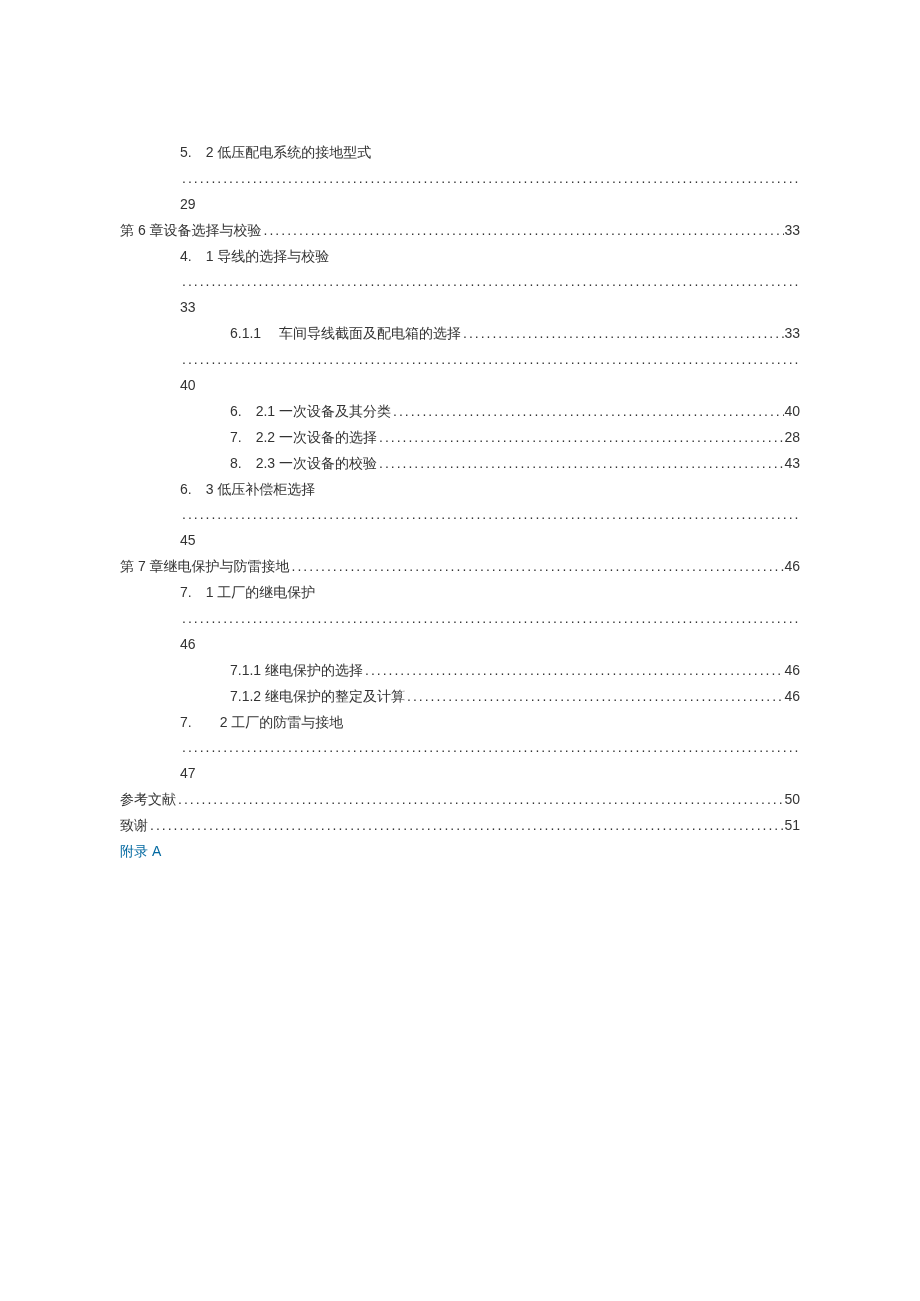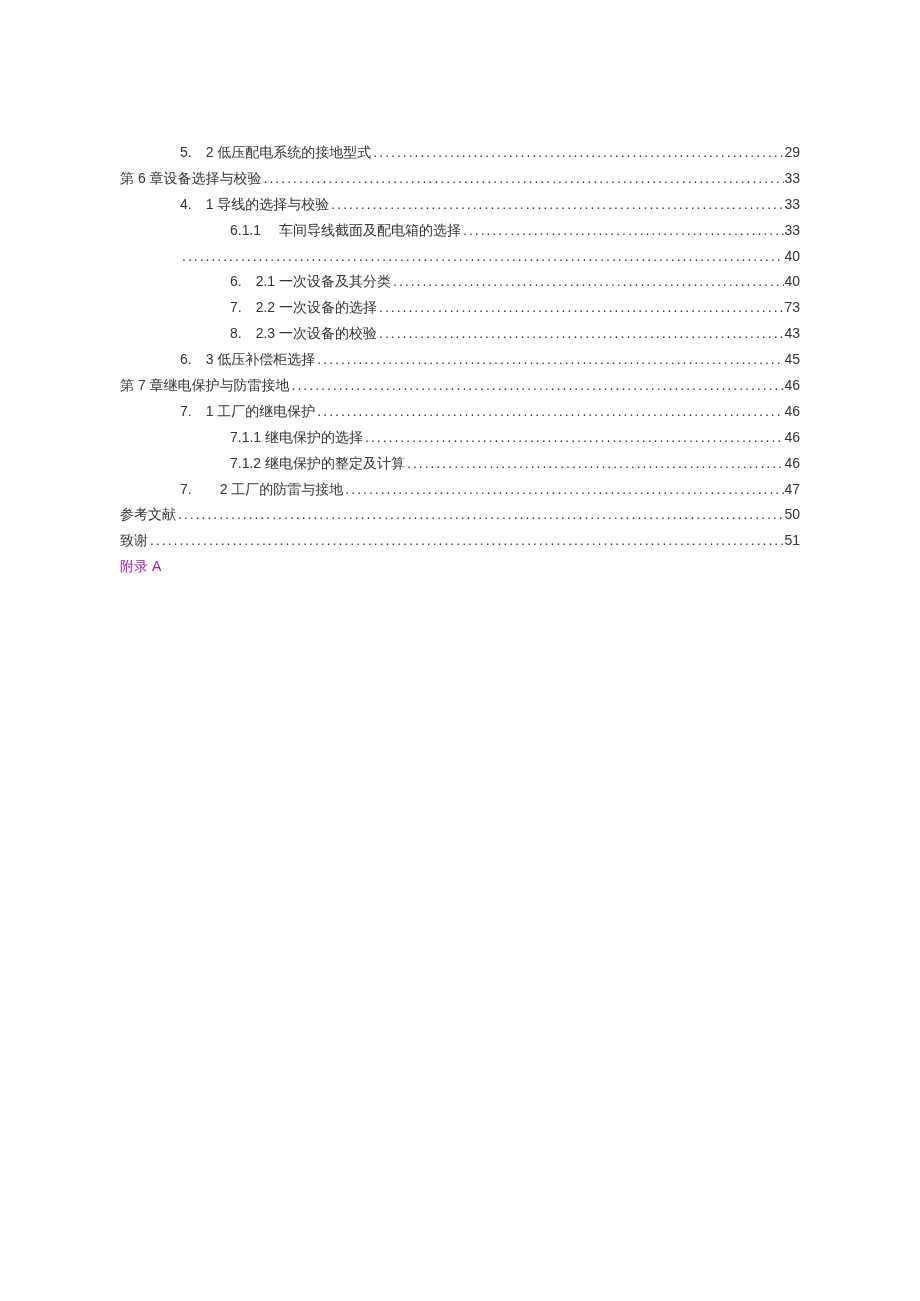--- a/index.html
+++ b/index.html
@@ -29,23 +29,23 @@
     letter-spacing:2px;
     color:#333;
     padding:0 2px;
   }
   .leader::after{
     content:"..............................................................................................................................................................................................";
   }
   .pnum{
     flex:0 0 auto;
   }
-  .indent-1{padding-left:60px;}
+  .indent-1{padding-left:60px;flex-direction:column;}
   .indent-2{padding-left:110px;}
-  .link{color:#a21caf;}
+  .link{color:#0369a1;}
 </style>
 </head>
 <body>
 
 <div class="page">
 
   <div class="toc-line indent-1">
     <span class="label">5.　2 低压配电系统的接地型式</span>
     <span class="leader"></span>
     <span class="pnum">29</span>
@@ -77,21 +77,21 @@
 
   <div class="toc-line indent-2">
     <span class="label">6.　2.1 一次设备及其分类</span>
     <span class="leader"></span>
     <span class="pnum">40</span>
   </div>
 
   <div class="toc-line indent-2">
     <span class="label">7.　2.2 一次设备的选择</span>
     <span class="leader"></span>
-    <span class="pnum">73</span>
+    <span class="pnum">28</span>
   </div>
 
   <div class="toc-line indent-2">
     <span class="label">8.　2.3 一次设备的校验</span>
     <span class="leader"></span>
     <span class="pnum">43</span>
   </div>
 
   <div class="toc-line indent-1">
     <span class="label">6.　3 低压补偿柜选择</span>

